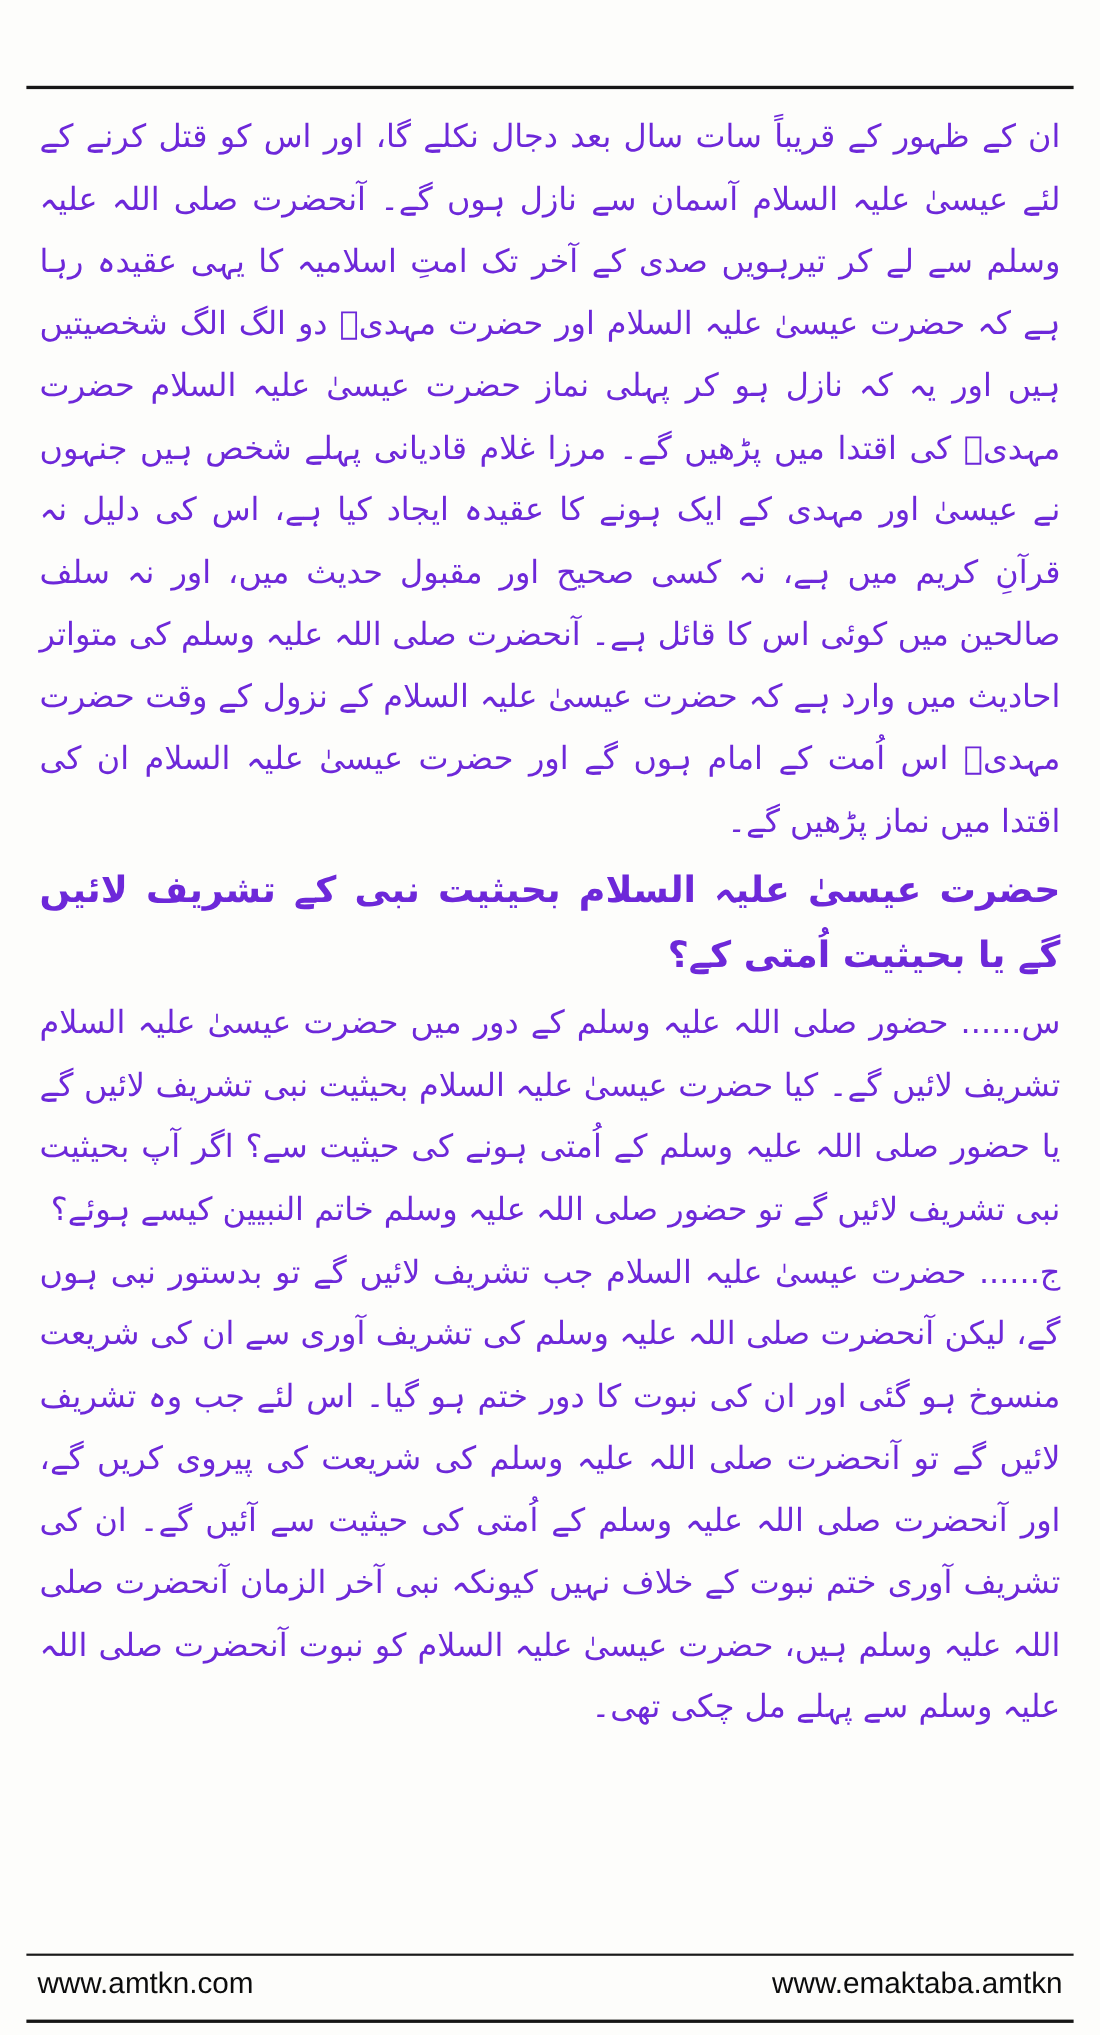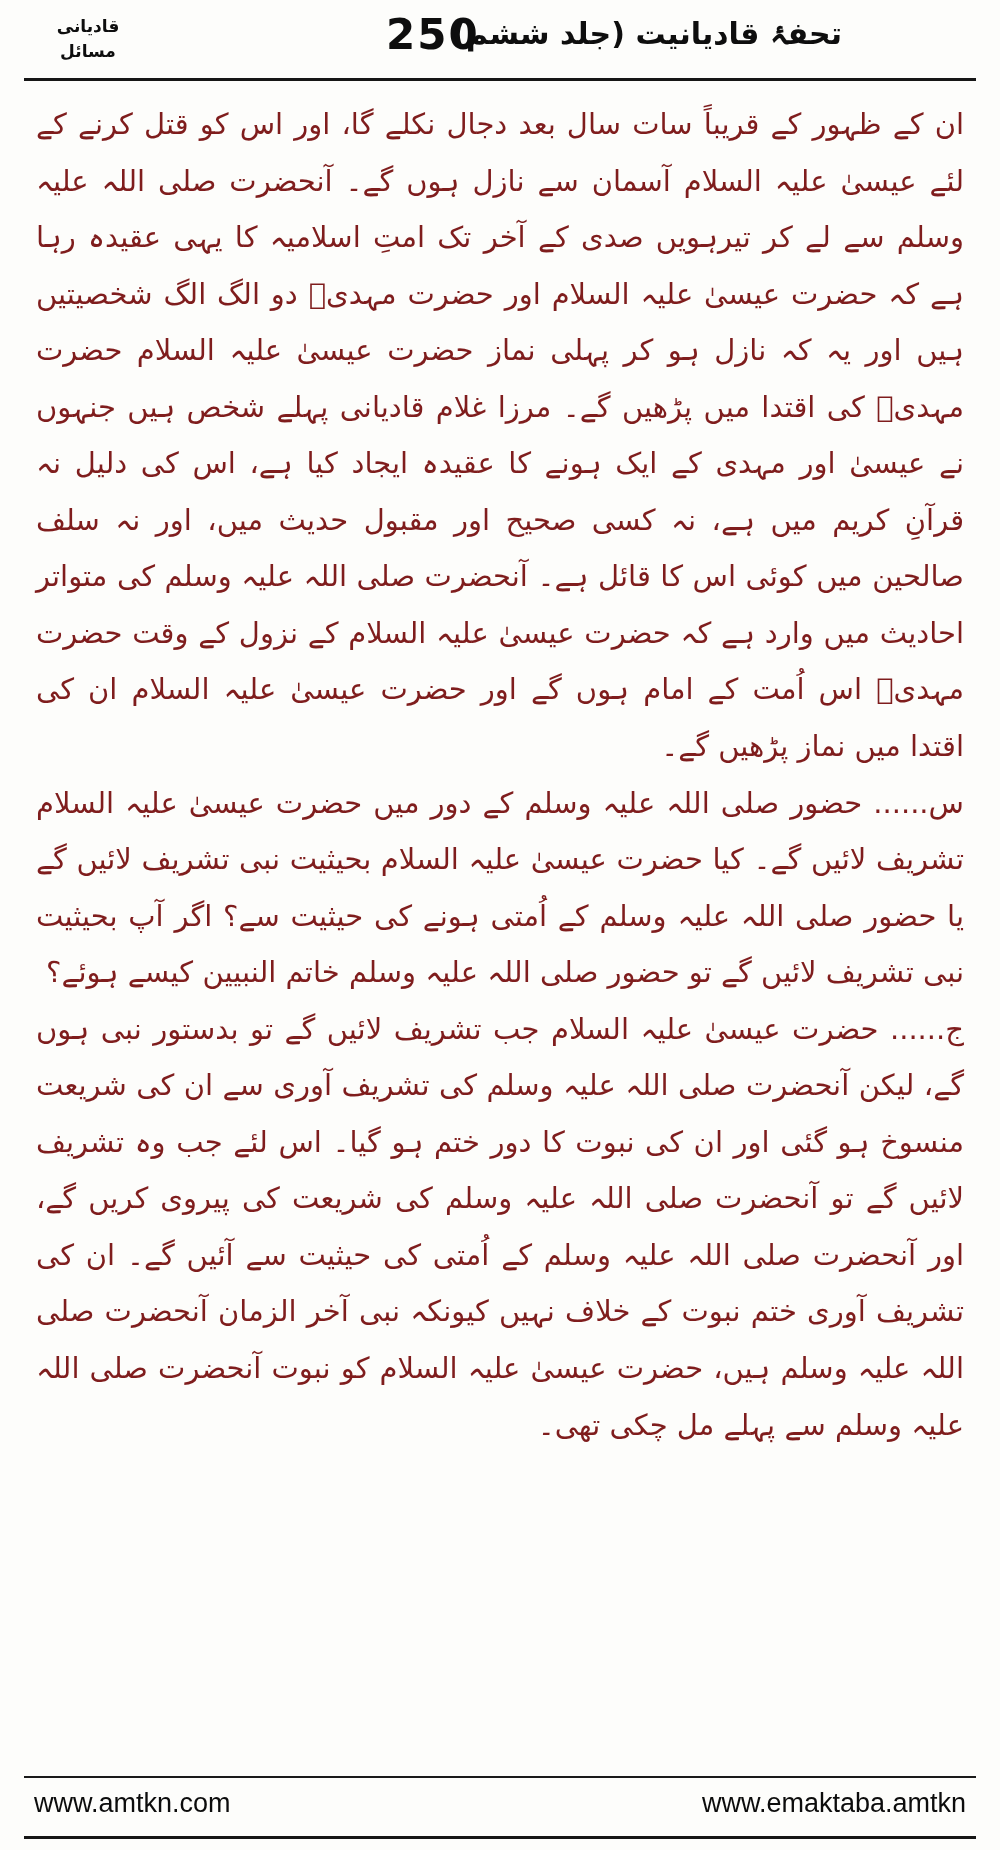--- a/index.html
+++ b/index.html
@@ -55,21 +55,21 @@
   }
 
   
   .body-text {
     position: absolute;
     top: 96px; left: 36px; right: 36px; bottom: 400px;
     direction: rtl;
     text-align: justify;
     font-size: 29px;
     line-height: 1.95;
-    color: #7f1d1d;
+    color: #6d28d9;
   }
   .body-text p { margin: 0; }
   .para-heading {
     font-weight: bold;
     font-size: 33px;
     line-height: 1.8;
     margin: 4px 0 4px 0 !important;
   }
 
   
@@ -92,32 +92,25 @@
     position: absolute;
     top: 1836px; left: 24px; right: 24px;
     border-top: 3px solid #161616;
   }
 </style>
 </head>
 <body>
 
 <div class="page">
 
-  <div class="header">
-    <div class="header-left">
-      <div>قادیانی</div>
-      <div>مسائل</div>
-    </div>
-    <div class="header-center">250</div>
-    <div class="header-right">تحفۂ قادیانیت (جلد ششم)</div>
-  </div>
   <div class="header-rule"></div>
 
   <div class="body-text">
     <p>ان کے ظہور کے قریباً سات سال بعد دجال نکلے گا، اور اس کو قتل کرنے کے لئے عیسیٰ علیہ السلام آسمان سے نازل ہوں گے۔ آنحضرت صلی اللہ علیہ وسلم سے لے کر تیرہویں صدی کے آخر تک امتِ اسلامیہ کا یہی عقیدہ رہا ہے کہ حضرت عیسیٰ علیہ السلام اور حضرت مہدیؓ دو الگ الگ شخصیتیں ہیں اور یہ کہ نازل ہو کر پہلی نماز حضرت عیسیٰ علیہ السلام حضرت مہدیؓ کی اقتدا میں پڑھیں گے۔ مرزا غلام قادیانی پہلے شخص ہیں جنہوں نے عیسیٰ اور مہدی کے ایک ہونے کا عقیدہ ایجاد کیا ہے، اس کی دلیل نہ قرآنِ کریم میں ہے، نہ کسی صحیح اور مقبول حدیث میں، اور نہ سلف صالحین میں کوئی اس کا قائل ہے۔ آنحضرت صلی اللہ علیہ وسلم کی متواتر احادیث میں وارد ہے کہ حضرت عیسیٰ علیہ السلام کے نزول کے وقت حضرت مہدیؓ اس اُمت کے امام ہوں گے اور حضرت عیسیٰ علیہ السلام ان کی اقتدا میں نماز پڑھیں گے۔</p>
+    <p class="para-heading">حضرت عیسیٰ علیہ السلام بحیثیت نبی کے تشریف لائیں گے یا بحیثیت اُمتی کے؟</p>
     <p>س...... حضور صلی اللہ علیہ وسلم کے دور میں حضرت عیسیٰ علیہ السلام تشریف لائیں گے۔ کیا حضرت عیسیٰ علیہ السلام بحیثیت نبی تشریف لائیں گے یا حضور صلی اللہ علیہ وسلم کے اُمتی ہونے کی حیثیت سے؟ اگر آپ بحیثیت نبی تشریف لائیں گے تو حضور صلی اللہ علیہ وسلم خاتم النبیین کیسے ہوئے؟</p>
     <p>ج...... حضرت عیسیٰ علیہ السلام جب تشریف لائیں گے تو بدستور نبی ہوں گے، لیکن آنحضرت صلی اللہ علیہ وسلم کی تشریف آوری سے ان کی شریعت منسوخ ہو گئی اور ان کی نبوت کا دور ختم ہو گیا۔ اس لئے جب وہ تشریف لائیں گے تو آنحضرت صلی اللہ علیہ وسلم کی شریعت کی پیروی کریں گے، اور آنحضرت صلی اللہ علیہ وسلم کے اُمتی کی حیثیت سے آئیں گے۔ ان کی تشریف آوری ختم نبوت کے خلاف نہیں کیونکہ نبی آخر الزمان آنحضرت صلی اللہ علیہ وسلم ہیں، حضرت عیسیٰ علیہ السلام کو نبوت آنحضرت صلی اللہ علیہ وسلم سے پہلے مل چکی تھی۔</p>
   </div>
 
   <div class="footer-rule-top"></div>
   <div class="footer-links">
     <span>www.amtkn.com</span>
     <span>www.emaktaba.amtkn</span>
   </div>
   <div class="footer-rule-bottom"></div>

